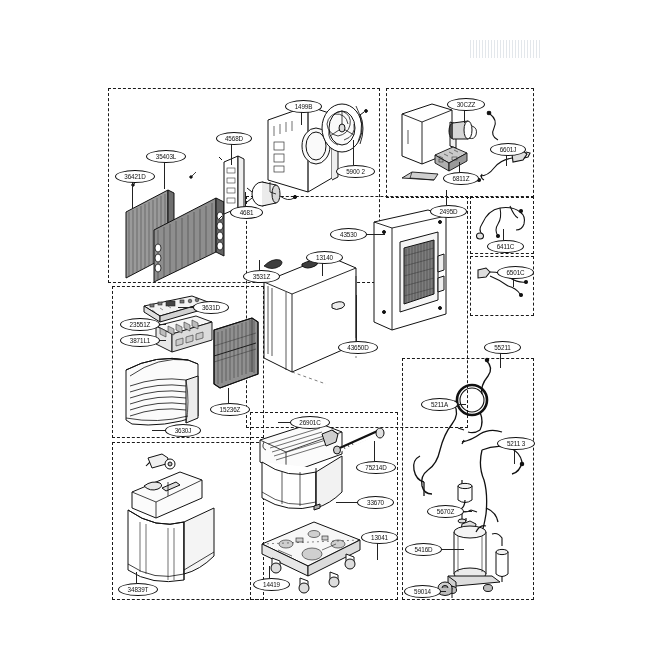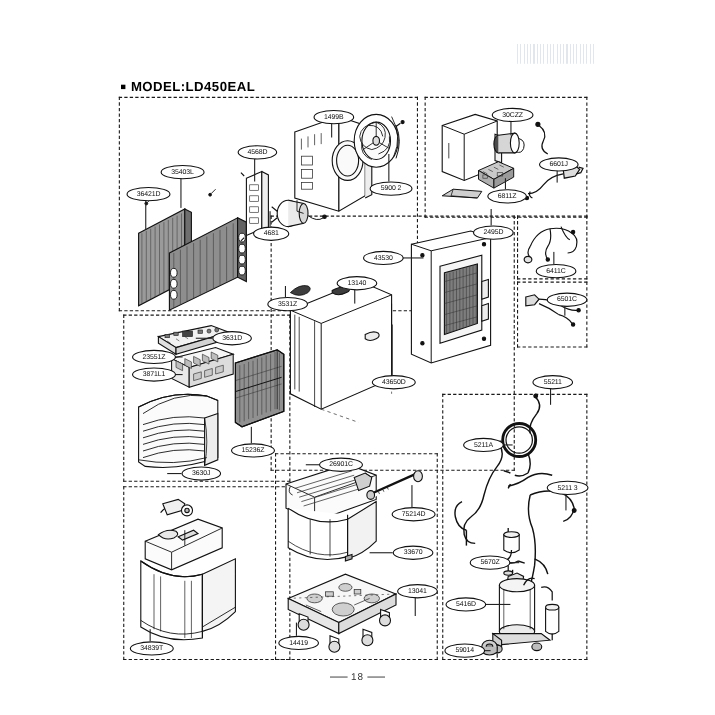--- a/index.html
+++ b/index.html
@@ -80,23 +80,20 @@
   .art{position:absolute;z-index:10;}
   .art svg{display:block;overflow:visible;}
 </style>
 </head>
 <body>
 
 <div class="page">
 
   <div id="scan-banner2"></div>
 
-  <div id="model-line">
-    <span class="bullet"></span><span>MODEL:LD450EAL</span>
-  </div>
 
   <div class="group" style="left:108px;top:88px;width:272px;height:195px;"></div>
 
   <div class="group" style="left:386px;top:88px;width:148px;height:110px;"></div>
 
   <div class="group" style="left:470px;top:196px;width:64px;height:58px;"></div>
 
   <div class="group" style="left:470px;top:256px;width:64px;height:60px;"></div>
 
   <div class="group" style="left:246px;top:196px;width:222px;height:232px;"></div>
@@ -775,17 +772,14 @@
       <div class="callout" style="left: 361px; top: 531px; width: 33px;">13041</div>
       <div class="callout" style="left: 253px; top: 578px; width: 33px;">14419</div>
       <div class="callout" style="left: 484px; top: 341px; width: 33px;">55211</div>
       <div class="callout" style="left: 421px; top: 398px; width: 33px;">5211A</div>
       <div class="callout" style="left: 497px; top: 437px; width: 34px;">5211 3</div>
       <div class="callout" style="left: 427px; top: 505px; width: 33px;">5670Z</div>
       <div class="callout" style="left: 405px; top: 543px; width: 33px;">5416D</div>
       <div class="callout" style="left: 404px; top: 585px; width: 33px;">59014</div>
     </div>
 
-  <div id="page-footer">
-    <span class="dash"></span><span>18</span><span class="dash"></span>
-  </div>
 
 </div>
 
 </body></html>

